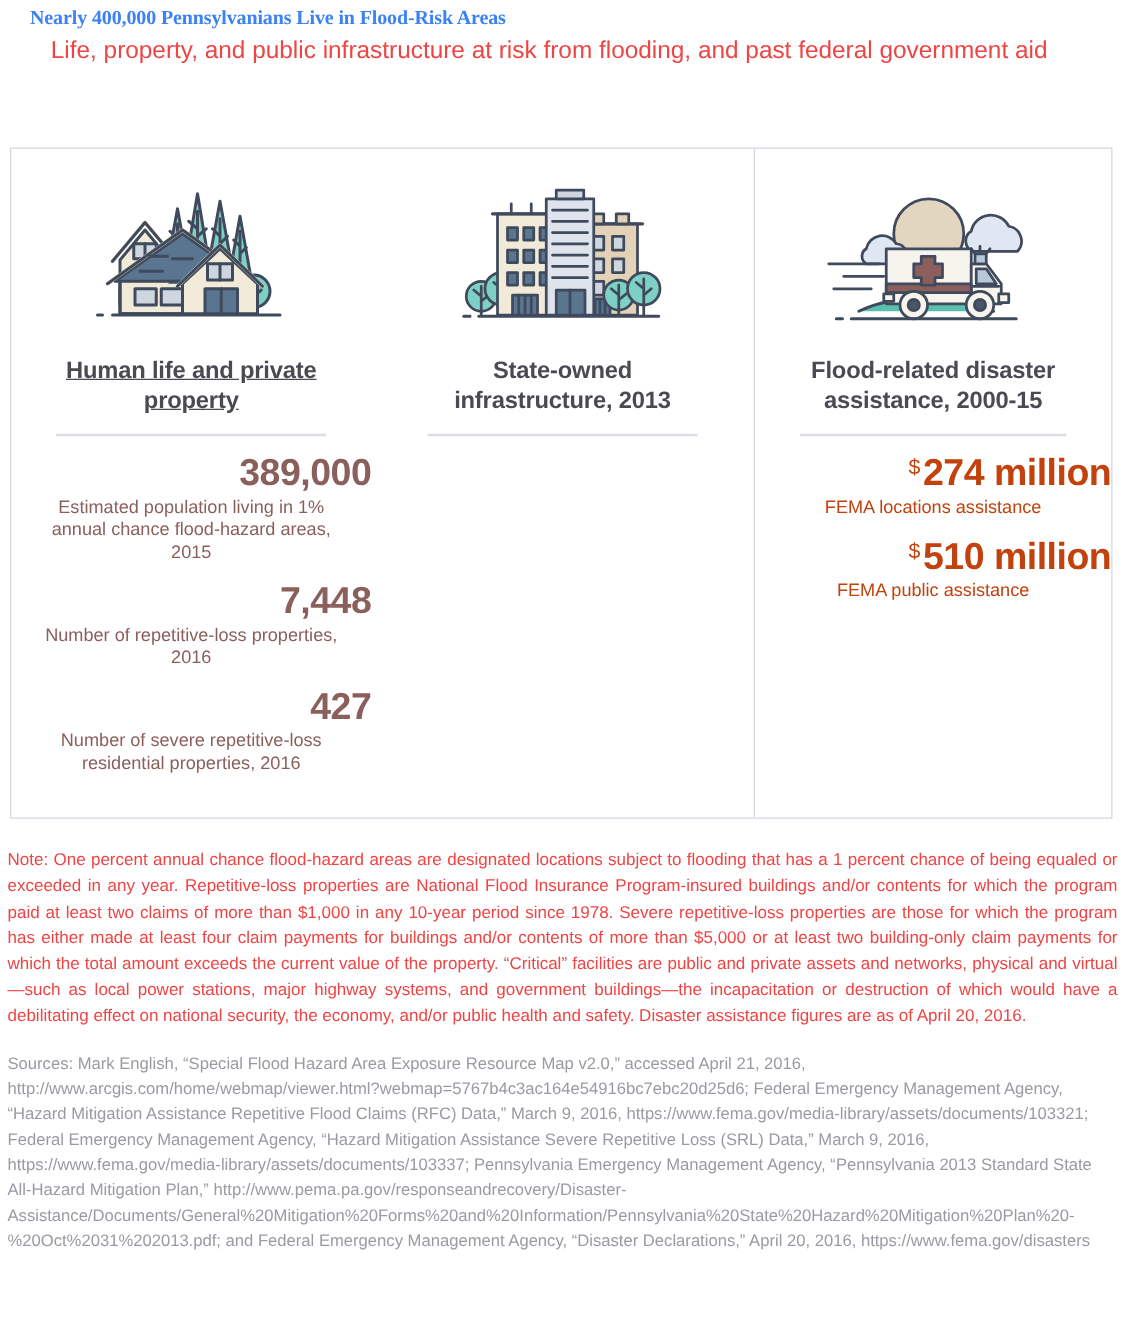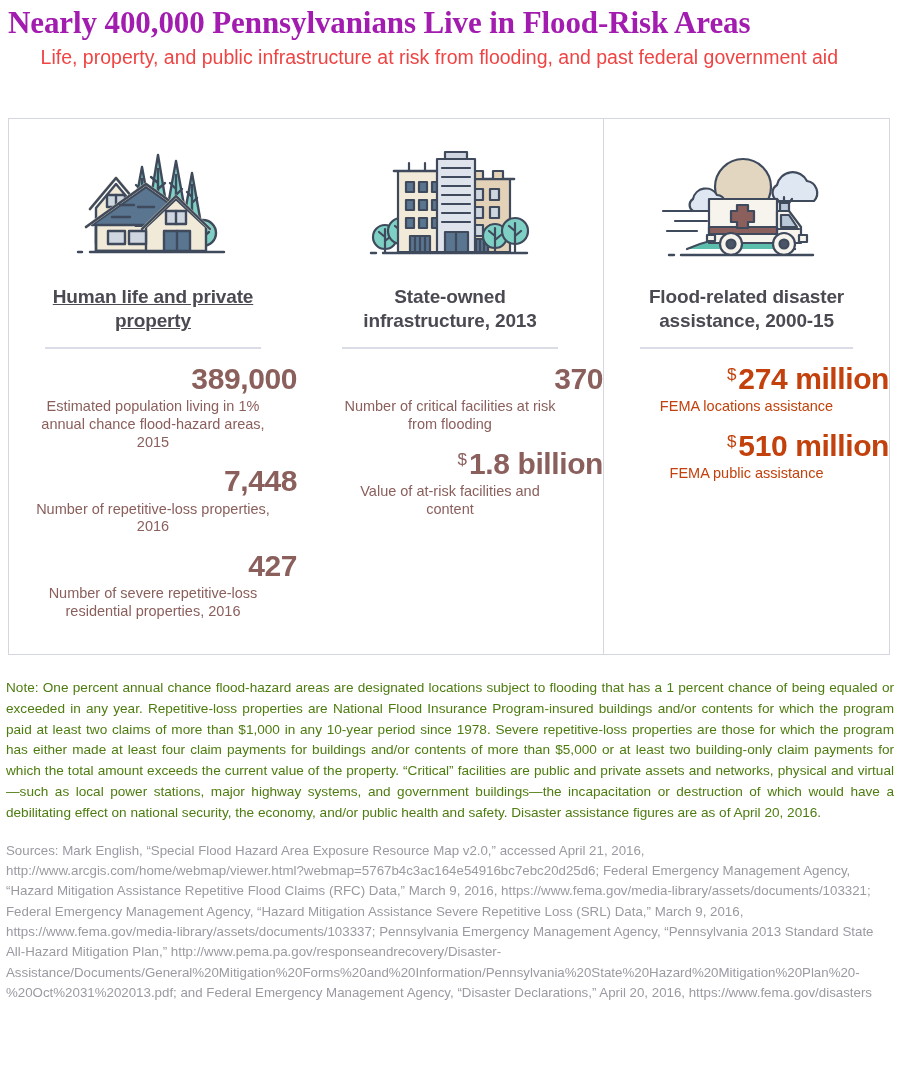--- a/index.html
+++ b/index.html
@@ -12,26 +12,26 @@
     height: 1069px;
     position: relative;
     font-family: "Liberation Sans", sans-serif;
     -webkit-font-smoothing: antialiased;
   }
 
   
   .header { padding: 6px 10px 0 8px; }
   .title {
     font-family: "Liberation Serif", serif;
-    font-size: 31px;
+    font-size: 16px;
     font-weight: 700;
-    color: #a21caf;
+    color: #3b82f6;
     letter-spacing: -0.1px;
     line-height: 1.12;
-    margin: 0 0 4px 0;
+    margin: 0 0 4px 16px;
   }
   .subtitle {
     font-family: "Liberation Sans", sans-serif;
     font-size: 19.5px;
     font-weight: 400;
     color: #ef4444;
     line-height: 1.32;
     margin: 0;
     max-width: 830px;
     text-align: right;
@@ -122,21 +122,21 @@
   
   .footer {
     position: absolute;
     left: 6px;
     top: 678px;
     width: 888px;
   }
   .note {
     font-size: 13.6px;
     line-height: 1.53;
-    color: #4d7c0f;
+    color: #ef4444;
     margin: 0;
     text-align: justify;
     text-justify: inter-word;
   }
   .sources {
     font-size: 13.3px;
     line-height: 1.53;
     color: #9a9aa2;
     margin: 17px 0 0 0;
     word-break: break-word;
@@ -292,30 +292,20 @@
           <path d="M150 84 L150 113 M150 92 L144 87 M150 97 L156 92"></path>
 
           <path d="M6 114 L11 114 M18 114 L162 114" stroke-width="2.4"></path>
         </g>
       </svg>
     </div>
 
     <div class="col-head">State-owned infrastructure, 2013</div>
     <div class="rule"></div>
 
-    <div class="stats">
-      <div class="stat">
-        <div class="stat-value maroon"><span class="dollar"></span><span>370</span></div>
-        <div class="stat-label maroon">Number of critical facilities at risk from flooding</div>
-      </div>
-      <div class="stat">
-        <div class="stat-value maroon"><span class="dollar">$</span><span>1.8 billion</span></div>
-        <div class="stat-label maroon">Value of at-risk facilities and content</div>
-      </div>
-    </div>
   </div>
 
   <div class="col col-3">
     <div class="icon-wrap">
       <svg width="200" height="130" viewBox="0 0 200 130" aria-hidden="true">
         <g fill="none" stroke="#3f4a5c" stroke-width="2.2" stroke-linejoin="round" stroke-linecap="round">
 
           <circle cx="96" cy="48" r="28" fill="#e2d6c1"></circle>
 
           <path d="M130 46 a16 16 0 0 1 30 -4 a12 12 0 0 1 7 20 h-36 a9 9 0 0 1 -1 -16 z" fill="#dfe7f2"></path>

